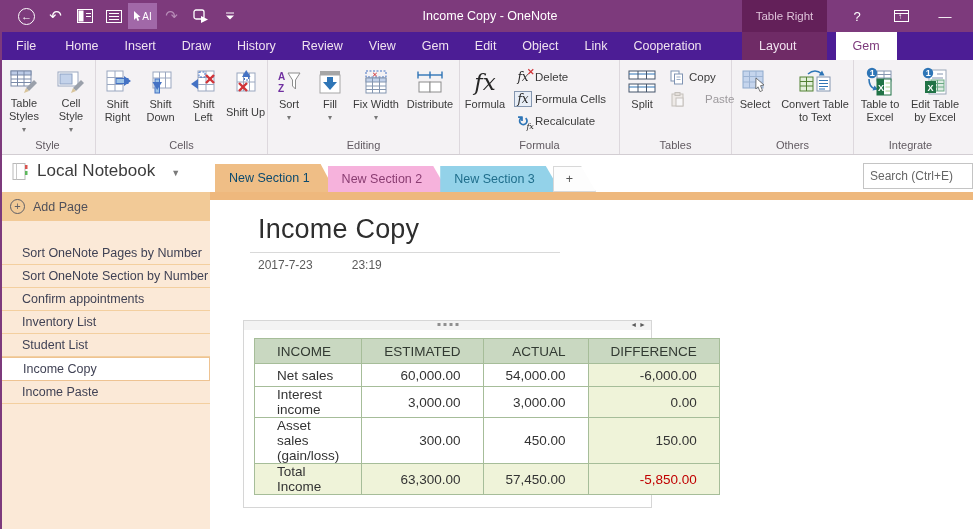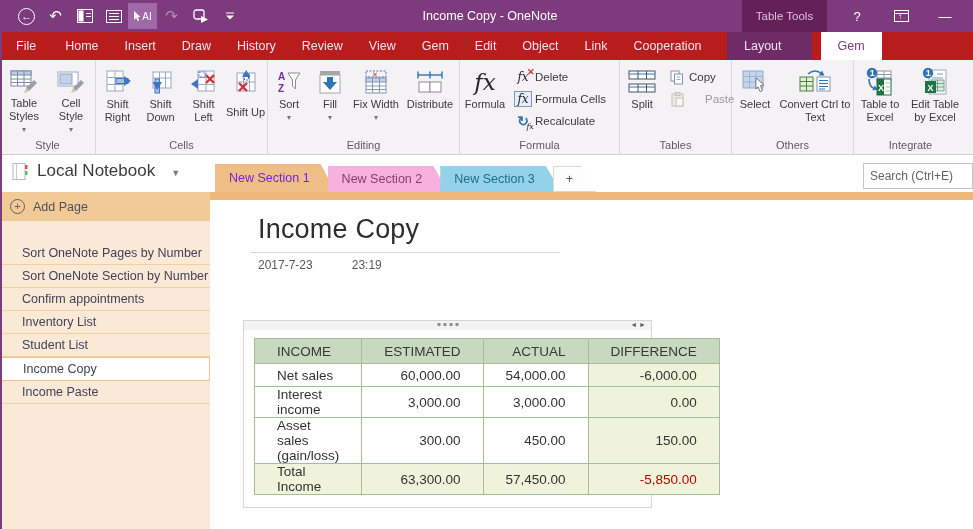--- a/index.html
+++ b/index.html
@@ -16,24 +16,24 @@
   .back-circle { width:17px; height:17px; border:1.5px solid #fff; border-radius:50%; display:flex; align-items:center; justify-content:center; font-size:11px; line-height:1; }
   .win-title { position:absolute; left:280px; width:420px; top:0; height:32px; display:flex; align-items:center; justify-content:center; font-size:12.5px; color:#fff; }
   .ctx-block { position:absolute; left:742px; top:0; width:85px; height:32px; background:#632059; color:#dfc3da; font-size:11.5px; display:flex; align-items:center; justify-content:center; }
   .win-controls { position:absolute; right:6px; top:0; height:32px; display:flex; align-items:center; }
   .win-btn { width:44px; height:32px; display:flex; align-items:center; justify-content:center; color:#fff; font-size:13px; }
   .fullscreen-glyph { width:15px; height:12px; border:1px solid #fff; position:relative; }
   .fullscreen-glyph::before { content:""; position:absolute; left:0; top:2px; width:13px; height:0; border-top:1px solid #fff; }
   .fullscreen-glyph::after { content:"↑"; position:absolute; left:3.5px; top:1px; font-size:8px; }
 
   
-  .menubar { position:absolute; top:32px; left:0; width:973px; height:28px; background:#b91c1c; display:flex; align-items:stretch; color:#f0e2ef; font-size:12.5px; }
+  .menubar { position:absolute; top:32px; left:0; width:973px; height:28px; background:#4c1d95; display:flex; align-items:stretch; color:#f0e2ef; font-size:12.5px; }
   .menu-tab { padding:0 13px; display:flex; align-items:center; cursor:default; }
   .menu-tab:first-child { padding:0 16px; }
-  .ctx-tabs { position:absolute; left:727px; top:0; height:28px; width:231px; display:flex; }
+  .ctx-tabs { position:absolute; left:742px; top:0; height:28px; width:231px; display:flex; }
   .ctx-shade { position:absolute; left:0; top:0; width:85px; height:28px; background:#6f2b66; }
   .ctx-tab { position:relative; padding:0 17px; display:flex; align-items:center; }
   .ctx-tab.active { background:#fff; color:#7d3a7c; margin-left:22px; }
 
   
   .ribbon { position:absolute; top:60px; left:0; width:973px; height:95px; background:#f4f2f4; border-bottom:1px solid #d2cdd2; display:flex; }
   .rgroup { position:relative; height:94px; border-right:1px solid #ddd8dd; flex:none; }
   .rgroup-label { position:absolute; bottom:3px; left:0; right:0; text-align:center; font-size:11px; color:#615a61; }
   .rbody { display:flex; align-items:flex-start; height:76px; padding-top:2px; }
   .bigbtn { height:74px; display:flex; flex-direction:column; align-items:center; padding-top:4px; font-size:11px; line-height:13px; color:#3b3b3b; text-align:center; flex:none; }
@@ -135,21 +135,21 @@
         </svg>
     </div>
     <div class="qat-btn">
       <svg width="8" height="8" viewBox="0 0 8 8">
           <line x1="0" y1="1" x2="8" y2="1" stroke="#fff"></line>
           <polygon points="0,3.5 8,3.5 4,7.5" fill="#fff"></polygon>
         </svg>
     </div>
   </div>
   <div class="win-title">Income Copy - OneNote</div>
-  <div class="ctx-block">Table Tools</div>
+  <div class="ctx-block">Table Right</div>
   <div class="win-controls">
     <div class="win-btn">?</div>
     <div class="win-btn">
         <span class="fullscreen-glyph"></span>
       </div>
     <div class="win-btn">—</div>
   </div>
 </div>
 
 <div class="menubar">
@@ -427,21 +427,21 @@
               <line x1="2" y1="13.5" x2="15" y2="13.5" stroke="#538135"></line>
               <line x1="2" y1="18" x2="15" y2="18" stroke="#538135"></line>
               <line x1="8.5" y1="9" x2="8.5" y2="23" stroke="#538135"></line>
               <rect x="19" y="9" width="13" height="14" fill="#fff" stroke="#8496b0"></rect>
               <line x1="21" y1="12.5" x2="30" y2="12.5" stroke="#2e75b6"></line>
               <line x1="21" y1="15.5" x2="30" y2="15.5" stroke="#2e75b6"></line>
               <line x1="21" y1="18.5" x2="30" y2="18.5" stroke="#2e75b6"></line>
               <line x1="21" y1="21" x2="27" y2="21" stroke="#2e75b6"></line>
             </svg>
         </span>
-        <span>Convert Ctrl to Text</span>
+        <span>Convert Table to Text</span>
       </div>
     </div>
     <div class="rgroup-label">Others</div>
   </div>
 
   <div class="rgroup" style="width:113px; border-right:none;">
     <div class="rbody">
       <div class="bigbtn" style="width:52px;">
         <span class="ic">
           <svg width="30" height="30" viewBox="0 0 30 30">
@@ -491,21 +491,21 @@
     <svg width="17" height="19" viewBox="0 0 17 19">
         <rect x="1" y="1.5" width="12" height="16" fill="#fff" stroke="#b9b9b9"></rect>
         <line x1="4.5" y1="1.5" x2="4.5" y2="17.5" stroke="#c9c9c9"></line>
         <rect x="13" y="3" width="2.5" height="4" fill="#d9534f"></rect>
         <rect x="13" y="9" width="2.5" height="4" fill="#5cb85c"></rect>
       </svg>
     <span class="nb-name">Local Notebook</span>
     <span class="nb-caret">▼</span>
   </div>
   <div class="tabs">
-    <div class="sec-tab" style="background:#efbe86;color:#6d28d9;">New Section 1</div>
+    <div class="sec-tab" style="background:#efbe86;color:#0c4a6e;">New Section 1</div>
     <div class="sec-tab" style="background:#f6b2dc;color:#8a3d72;height:26px;">New Section 2</div>
     <div class="sec-tab" style="background:#93d2e9;color:#1f6e8c;height:26px;">New Section 3</div>
     <div class="sec-tab add">+</div>
   </div>
   <input class="search-box" placeholder="Search (Ctrl+E)" style="">
 </div>
 <div class="accent-strip"></div>
 
 <div class="sidebar">
   <div class="addpage">

